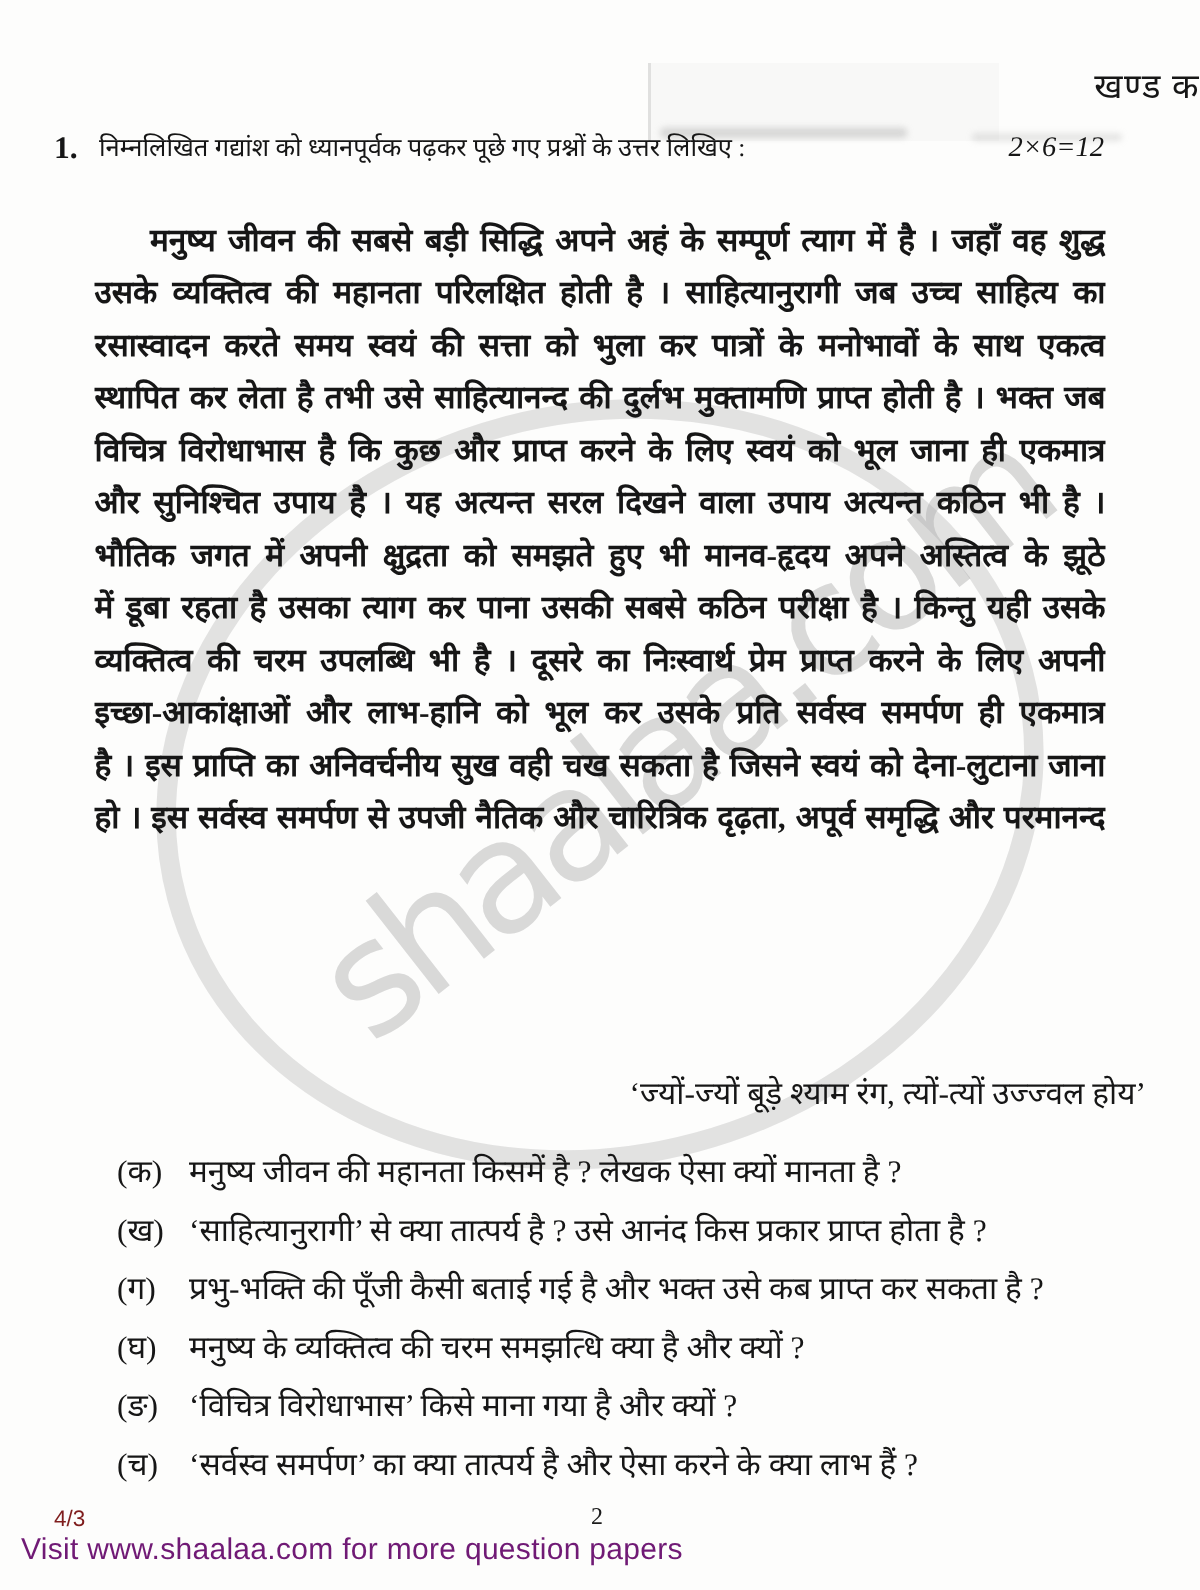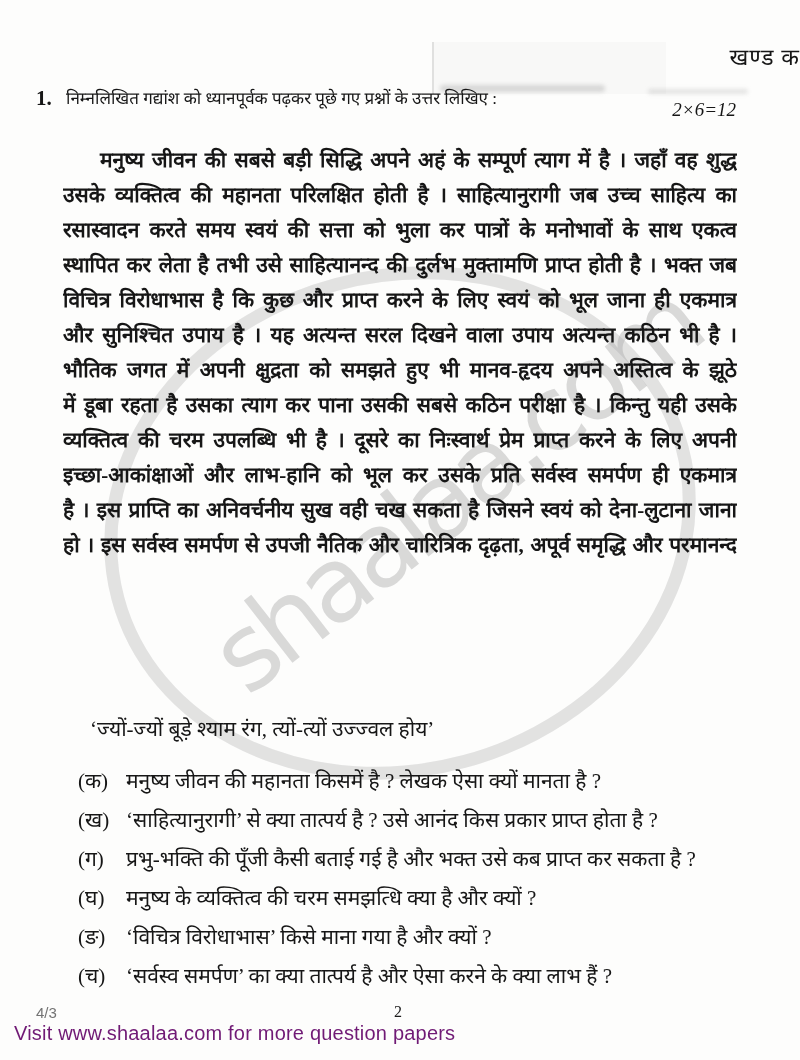--- a/index.html
+++ b/index.html
@@ -33,45 +33,45 @@
   }
   
   .content { position:absolute; inset:0; z-index:1; }
   .section-header {
     position:absolute; top:40px; left:0; right:0;
     text-align:right; font-size:23px; font-weight:normal; letter-spacing:1px;
   }
   .qrow { position:absolute; top:86px; left:36px; width:700px; display:flex; align-items:flex-start; }
   .qnum  { font-weight:bold; font-size:21px; width:30px; flex:none; }
   .qtext { font-size:17px; flex:1; }
-  .qmarks { font-style:italic; font-size:19px; flex:none; padding-top:2px;margin-top:11px; }
+  .qmarks { font-style:italic; font-size:19px; flex:none; padding-top:2px; }
 
   .passage { position:absolute; top:143px; left:63px; width:674px; font-size:21px; }
   .pline {
     height:35px; line-height:35px; overflow:hidden;
     text-align:justify; text-align-last:justify;
     word-spacing:1px;
     font-weight:bold;
   }
   .pline.first { text-indent:37px; }
   .pline.lastline { text-align-last:left; }
 
   .quote {
     position:absolute; top:713px; left:90px; width:674px;
-    text-align:left; font-size:21px; line-height:33px;
+    text-align:right; font-size:21px; line-height:33px;
   }
 
   .subqs { position:absolute; top:764px; left:78px; width:662px; }
   .sq { display:flex; height:39px; line-height:34px; font-size:21px; }
   .sq-label { width:48px; flex:none; }
   .sq-text { flex:1; white-space:nowrap; overflow:hidden; }
 
   .f-code {
     position:absolute; left:36px; top:1004px; font-size:15px;
-    font-family:"Liberation Sans", sans-serif; color:#737373;
+    font-family:"Liberation Sans", sans-serif; color:#7f1d1d;
   }
   .f-page { position:absolute; left:394px; top:1003px; font-size:16px; color:#1b1b1b; }
   .f-promo {
     position:absolute; left:14px; top:1022px; font-size:20px;
     font-family:"Liberation Sans", sans-serif; color:#701a75; letter-spacing:0.2px;
   }
 </style>
 </head>
 <body>
 

